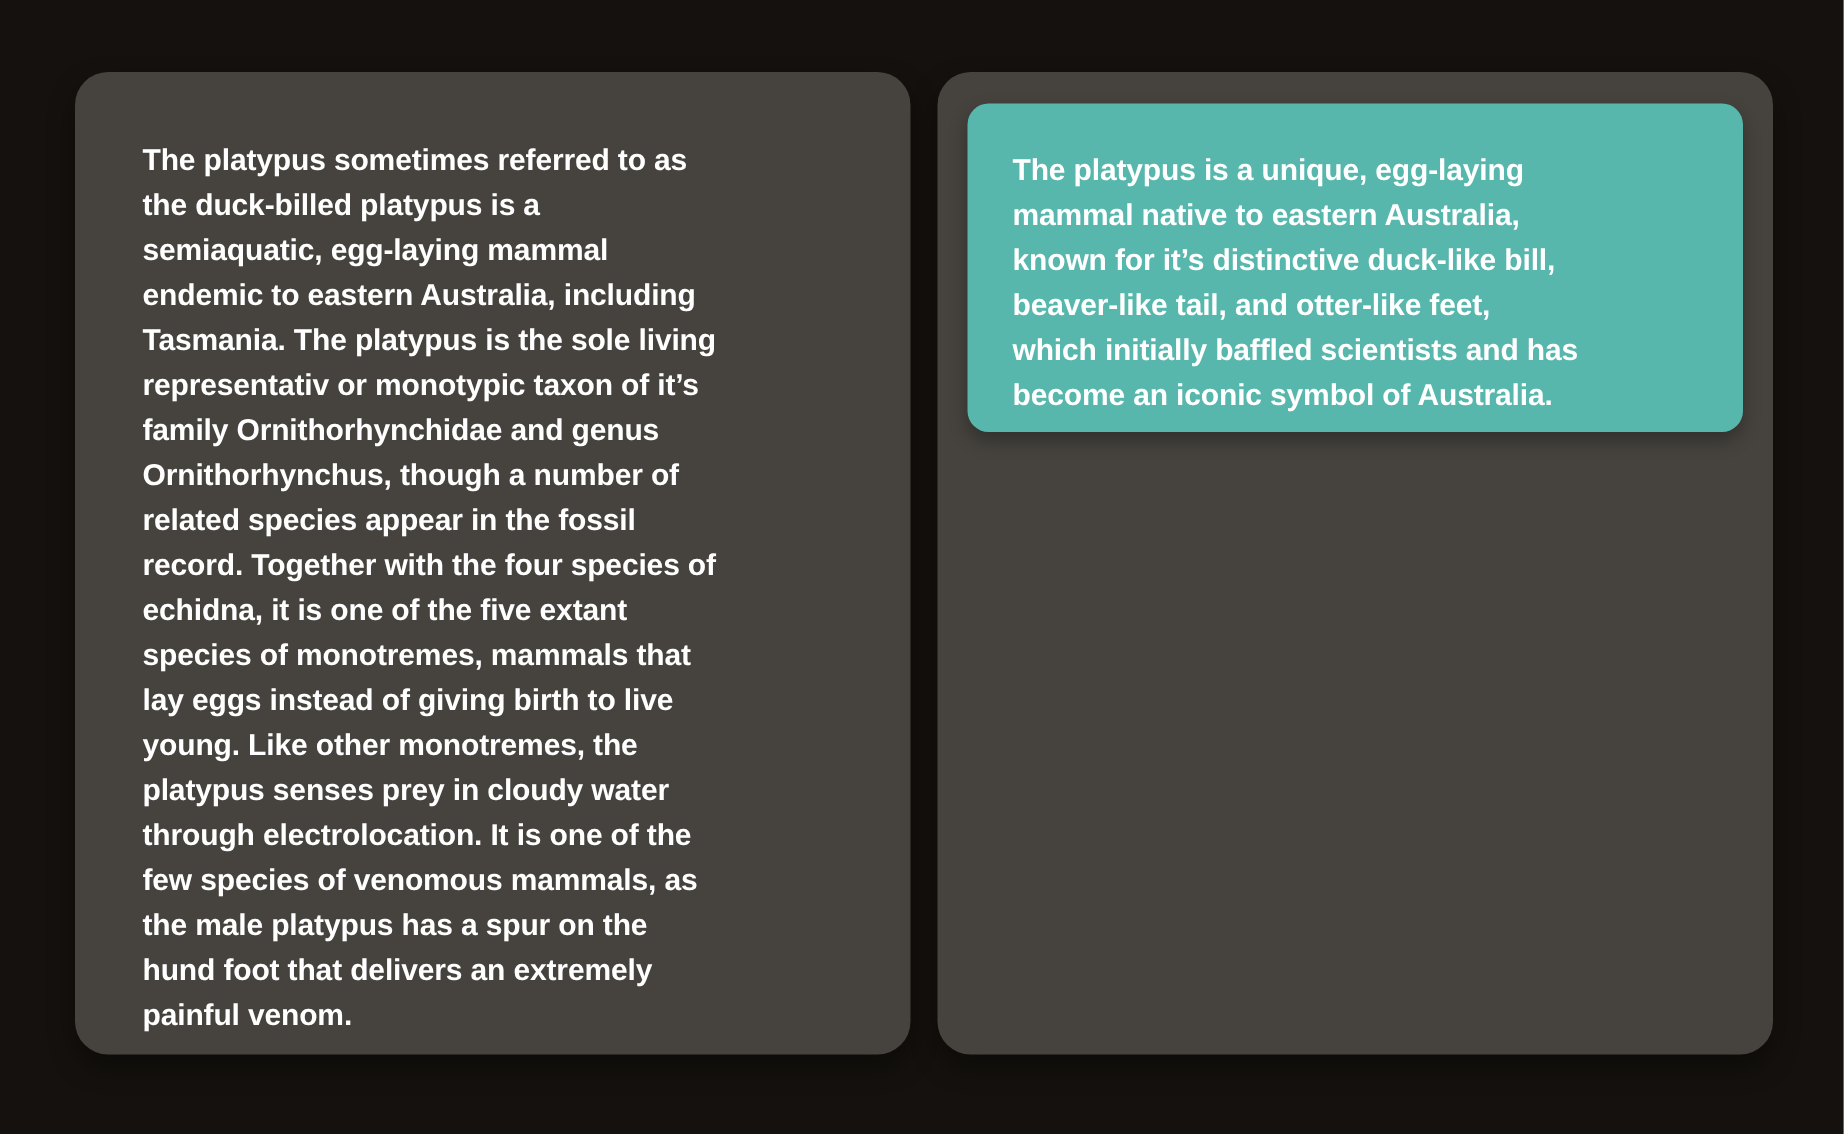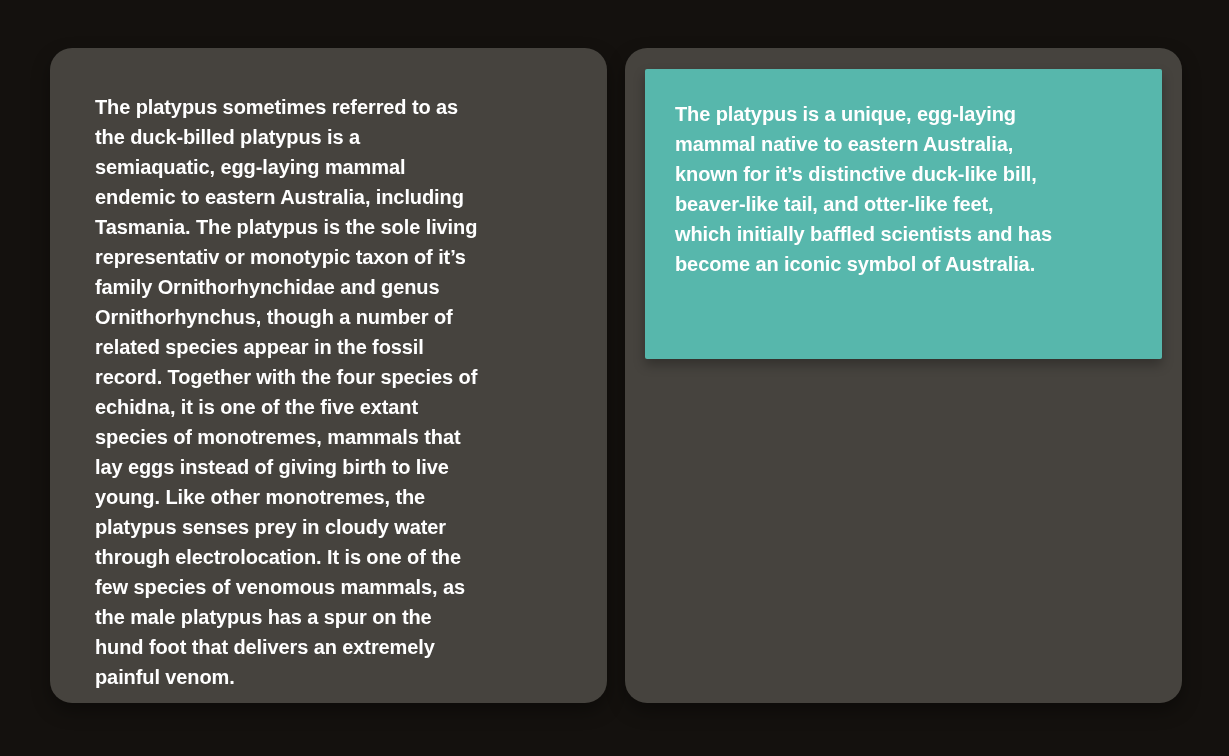--- a/index.html
+++ b/index.html
@@ -39,23 +39,23 @@
     font-weight: 600;
     letter-spacing: -0.1px;
     white-space: pre-line;
   }
 
   .summary-card {
     position: absolute;
     left: 20px;
     top: 21px;
     width: 517px;
-    height: 290px;
+    height: 219px;
     background: var(--accent, #57b7ac);
-    border-radius: 2px;
+    border-radius: 14px;
     box-shadow: 0 6px 12px rgba(0,0,0,0.28);
   }
 
   .summary-text {
     padding: 30px 30px;
     color: var(--text, #ffffff);
     font-size: 20px;
     line-height: 30px;
     font-weight: 600;
     letter-spacing: -0.1px;

